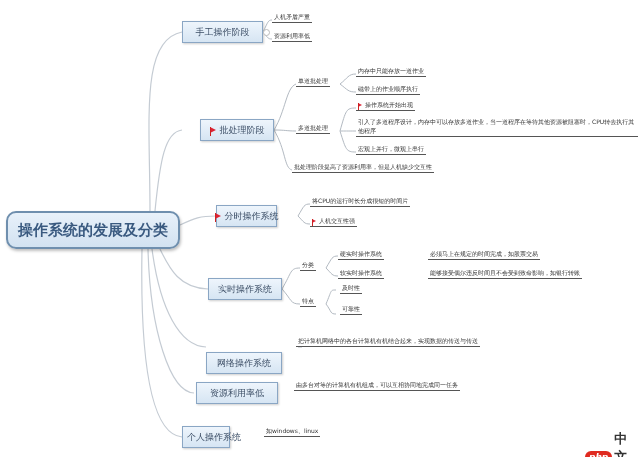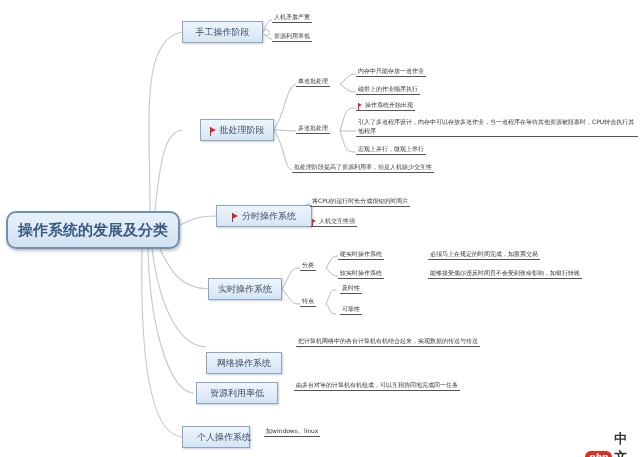--- a/index.html
+++ b/index.html
@@ -80,21 +80,21 @@
 <div class="leaf" style="left:296px;top:123px;">多道批处理</div>
 <div class="leaf" style="left:292px;top:162px;">批处理阶段提高了资源利用率，但是人机缺少交互性</div>
 <div class="leaf" style="left:356px;top:66px;">内存中只能存放一道作业</div>
 <div class="leaf" style="left:356px;top:84px;">磁带上的作业顺序执行</div>
 <div class="leaf" style="left:356px;top:100px;">
   <span class="flag sm"></span><span>操作系统开始出现</span>
 </div>
 <div class="leaf multi" style="left:356px;top:117px;">引入了多道程序设计，内存中可以存放多道作业，当一道程序在等待其他资源被阻塞时，CPU转去执行其他程序</div>
 <div class="leaf" style="left:356px;top:144px;">宏观上并行，微观上串行</div>
 
-<div class="node l1" style="left:216px;top:205px;width:96px;font-family:Liberation Serif, serif;">
+<div class="node l1" style="left:216px;top:205px;width:61px;font-family:Liberation Serif, serif;">
   <span class="flag"></span>
   <span>分时操作系统</span>
 </div>
 <div class="leaf" style="left:310px;top:196px;">将CPU的运行时长分成很短的时间片</div>
 <div class="leaf" style="left:310px;top:216px;">
   <span class="flag sm"></span><span>人机交互性强</span>
 </div>
 
 <div class="node l1" style="left:208px;top:278px;width:74px;text-align:center;">
   <span>实时操作系统</span>
@@ -111,21 +111,21 @@
 <div class="node l1" style="left:206px;top:352px;width:76px;">
   <span>网络操作系统</span>
 </div>
 <div class="leaf" style="left:296px;top:336px;">把计算机网络中的各台计算机有机结合起来，实现数据的传送与传送</div>
 
 <div class="node l1" style="left:196px;top:382px;width:82px;">
   <span>资源利用率低</span>
 </div>
 <div class="leaf" style="left:294px;top:380px;">由多台对等的计算机有机组成，可以互相协同地完成同一任务</div>
 
-<div class="node l1" style="left:182px;top:426px;width:68px;padding-left:24px;">
+<div class="node l1" style="left:182px;top:426px;width:48px;padding-left:24px;">
   <span>个人操作系统</span>
 </div>
 <div class="leaf" style="left:264px;top:426px;">如windows、linux</div>
 
 <div class="watermark">
   <span class="wm-logo">php</span>
   <span class="wm-text">中文网</span>
 </div>
 
 </body></html>

